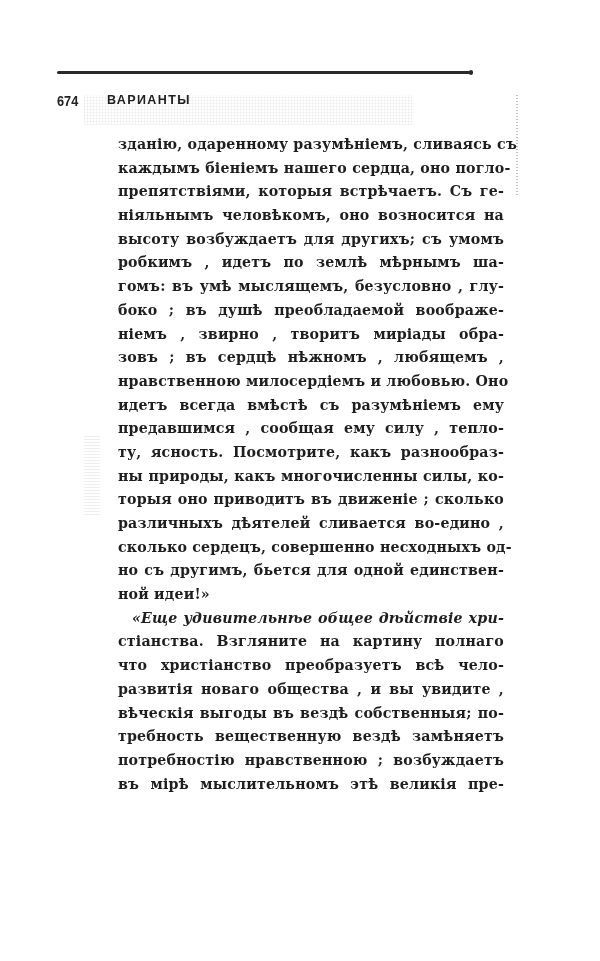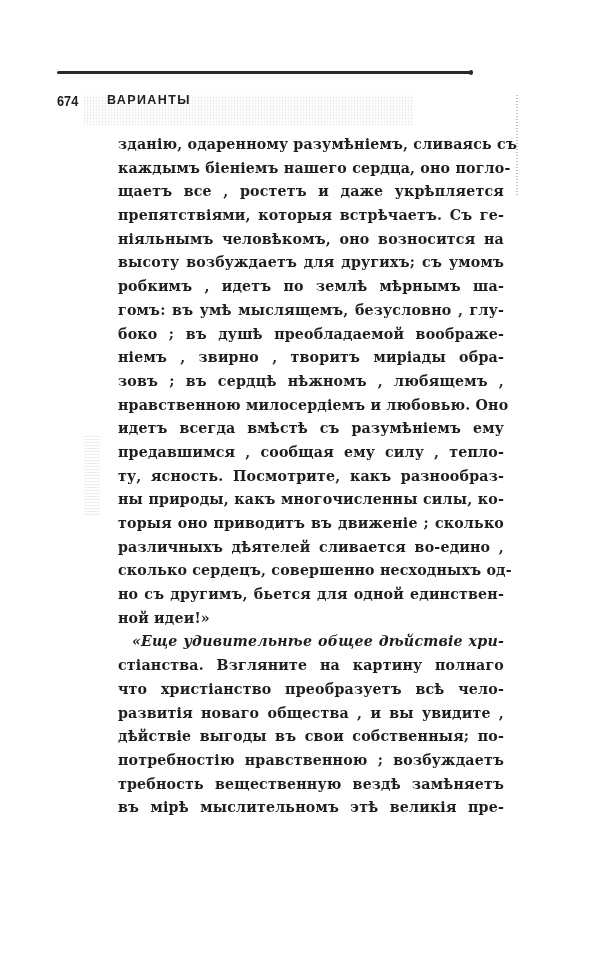--- a/index.html
+++ b/index.html
@@ -135,21 +135,20 @@
 
 <div class="scan-insert">
   <div class="scan-top-noise"></div>
   <div class="scan-right-edge"></div>
   <div class="scan-left-noise"></div>
 </div>
 
 <div class="text-block">
   <span class="line">зданію, одаренному разумѣніемъ, сливаясь съ</span>
   <span class="line">каждымъ біеніемъ нашего сердца, оно погло-</span>
-  <span class="line">щаетъ все , роcтетъ и даже укрѣпляется</span>
   <span class="line">препятствіями, которыя встрѣчаетъ. Съ ге-</span>
   <span class="line">ніяльнымъ человѣкомъ, оно возносится на</span>
   <span class="line">высоту возбуждаетъ для другихъ; съ умомъ</span>
   <span class="line">робкимъ , идетъ по землѣ мѣрнымъ ша-</span>
   <span class="line">гомъ: въ умѣ мыслящемъ, безусловно , глу-</span>
   <span class="line">боко ; въ душѣ преобладаемой воображе-</span>
   <span class="line">ніемъ , звирно , творитъ миріады обра-</span>
   <span class="line">зовъ ; въ сердцѣ нѣжномъ , любящемъ ,</span>
   <span class="line">нравственною милосердіемъ и любовью. Оно</span>
   <span class="line">идетъ всегда вмѣстѣ съ разумѣніемъ ему</span>
@@ -158,17 +157,17 @@
   <span class="line">ны природы, какъ многочисленны силы, ко-</span>
   <span class="line">торыя оно приводитъ въ движеніе ; сколько</span>
   <span class="line">различныхъ дѣятелей сливается во-едино ,</span>
   <span class="line">сколько сердецъ, совершенно несходныхъ од-</span>
   <span class="line">но съ другимъ, бьется для одной единствен-</span>
   <span class="line last">ной идеи!»</span>
   <span class="line indent">«Еще удивительнѣе общее дѣйствіе хри-</span>
   <span class="line">стіанства. Взгляните на картину полнаго</span>
   <span class="line">что христіанство преобразуетъ всѣ чело-</span>
   <span class="line">развитія новаго общества , и вы увидите ,</span>
-  <span class="line">дѣйствіе выгоды въ свои собственныя; по-</span>
+  <span class="line">вѣческія выгоды въ вездѣ собственныя; по-</span>
+  <span class="line">требность вещественную вездѣ замѣняетъ</span>
   <span class="line">потребностію нравственною ; возбуждаетъ</span>
-  <span class="line">требность вещественную вездѣ замѣняетъ</span>
   <span class="line">въ мірѣ мыслительномъ этѣ великія пре-</span>
 </div>
 
 </body></html>

